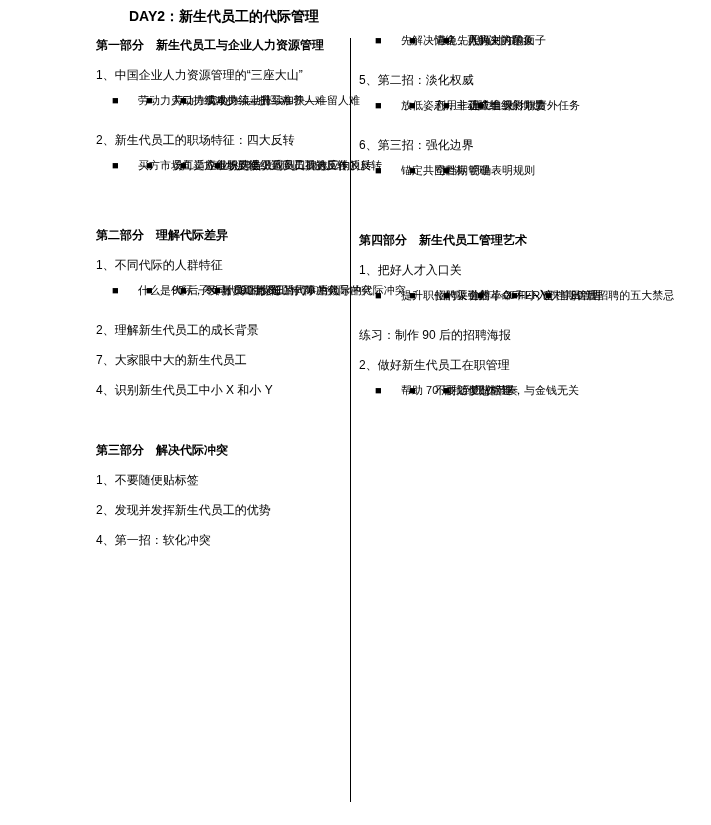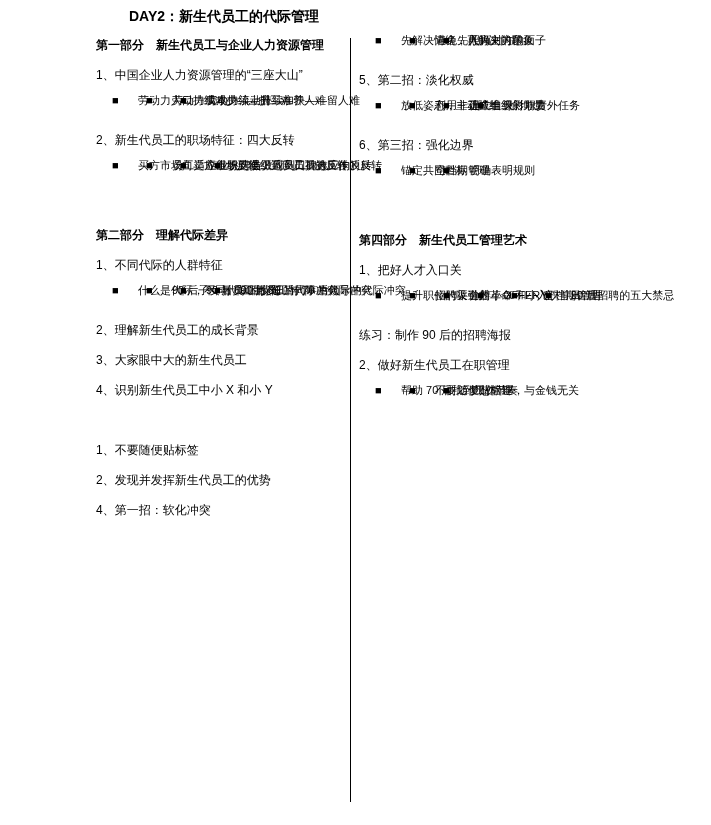--- a/index.html
+++ b/index.html
@@ -75,24 +75,26 @@
       <span class="txt">1、中国企业人力资源管理的“三座大山”</span>
     </div><div class="row bullet"><span class="bullet">■</span><span class="txt">劳动力人口持续减少——招工难</span></div><div class="row bullet"><span class="bullet">■</span><span class="txt">劳动力成本持续上升——养人难</span></div><div class="row bullet"><span class="bullet">■</span><span class="txt">劳动力流动持续加快——留人难</span></div><div class="row numbered">
       <span class="txt">2、新生代员工的职场特征：四大反转</span>
     </div><div class="row bullet"><span class="bullet">■</span><span class="txt">买方市场向卖方市场反转</span></div><div class="row bullet"><span class="bullet">■</span><span class="txt">员工适应组织到组织适应员工的反转</span></div><div class="row bullet"><span class="bullet">■</span><span class="txt">企业挑选员工到员工挑选工作的反转</span></div><div class="row bullet"><span class="bullet">■</span><span class="txt">广告效应到口碑效应的反转</span></div><div class="row spacer"></div><div class="row header">
       <span class="txt">第二部分　理解代际差异</span>
     </div><div class="row numbered">
       <span class="txt">1、不同代际的人群特征</span>
     </div><div class="row bullet"><span class="bullet">■</span><span class="txt">什么是代际，不同代际的特征</span></div><div class="row bullet"><span class="bullet">■</span><span class="txt">90 后子女与 60 后父母的代际冲突</span></div><div class="row bullet"><span class="bullet">■</span><span class="txt">90 后员工与 80 后同事的代际冲突</span></div><div class="row bullet"><span class="bullet">■</span><span class="txt">90 后员工与 70 后领导的代际冲突</span></div><div class="row numbered">
       <span class="txt">2、理解新生代员工的成长背景</span>
     </div><div class="row numbered">
-      <span class="txt">3、大家眼中大的新生代员工</span>
+      <span class="txt">7、大家眼中大的新生代员工</span>
     </div><div class="row numbered">
       <span class="txt">4、识别新生代员工中小 X 和小 Y</span>
-    </div><div class="row spacer"></div><div class="row numbered">
+    </div><div class="row spacer"></div><div class="row header">
+      <span class="txt">第三部分　解决代际冲突</span>
+    </div><div class="row numbered">
       <span class="txt">1、不要随便贴标签</span>
     </div><div class="row numbered">
       <span class="txt">2、发现并发挥新生代员工的优势</span>
     </div><div class="row numbered">
       <span class="txt">4、第一招：软化冲突</span>
     </div></div>
 
 <div class="col col-right" id="col-right"><div class="row bullet"><span class="bullet">■</span><span class="txt">先解决情绪，再解决问题</span></div><div class="row bullet"><span class="bullet">■</span><span class="txt">避免先入为主的印象</span></div><div class="row bullet"><span class="bullet">■</span><span class="txt">照顾对方的面子</span></div><div class="row numbered">
       <span class="txt">5、第二招：淡化权威</span>
     </div><div class="row bullet"><span class="bullet">■</span><span class="txt">放低姿态，主动降维</span></div><div class="row bullet"><span class="bullet">■</span><span class="txt">利用非正式组织的力量</span></div><div class="row bullet"><span class="bullet">■</span><span class="txt">建立自身影响力</span></div><div class="row bullet"><span class="bullet">■</span><span class="txt">设计职责外任务</span></div><div class="row numbered">

